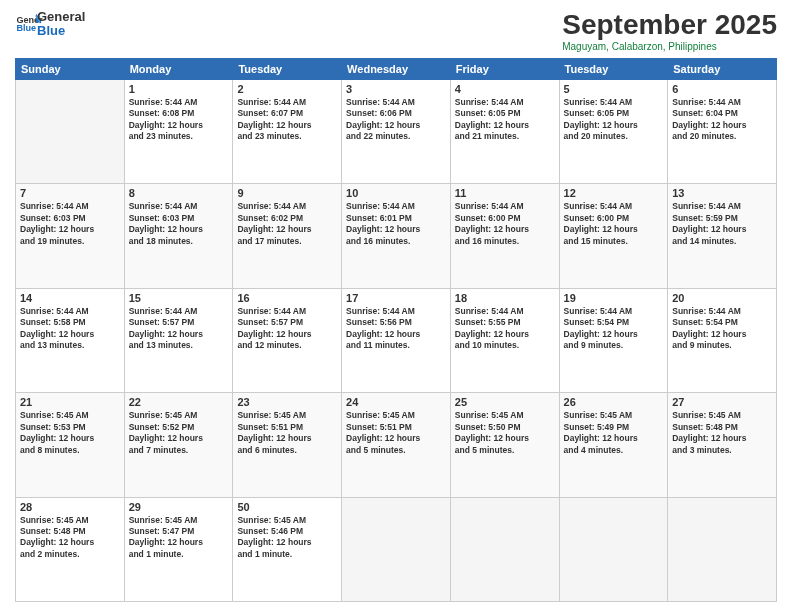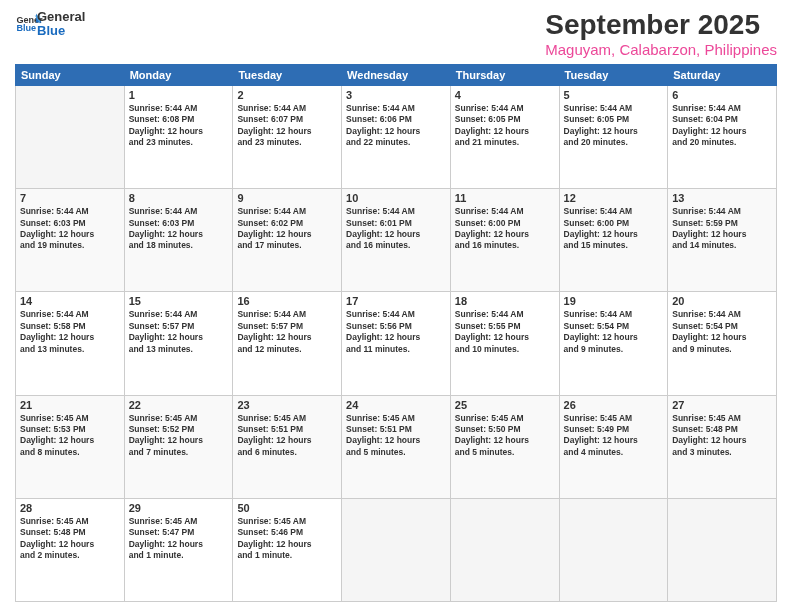--- a/index.html
+++ b/index.html
@@ -34,22 +34,22 @@
     }
     .title-block {
     }
     .month-title {
       font-size: 28px;
       font-weight: bold;
       color: #333;
       line-height: 1.1;
     }
     .subtitle {
-      font-size: 15px;
-      color: #ec4899;
+      font-size: 10px;
+      color: #15803d;
     }
     .calendar-table {
       width: 100%;
       border-collapse: collapse;
       flex: 1;
     }
     .calendar-table th {
       background-color: #2e6db4;
       color: #fff;
       font-size: 11px;
@@ -108,21 +108,21 @@
     </div>
   </div>
 
   <table class="calendar-table">
     <thead>
       <tr id="weekday-header">
           <th>Sunday</th>
           <th>Monday</th>
           <th>Tuesday</th>
           <th>Wednesday</th>
-          <th>Thursday</th>
+          <th>Friday</th>
           <th>Tuesday</th>
           <th>Saturday</th>
         </tr>
     </thead>
     <tbody id="calendar-body">
         <tr>
           <td class="empty-cell"></td>
           <td>
             <div class="day-number">1</div>
             <div class="day-info" style="white-space: pre-line;">Sunrise: 5:44 AM

